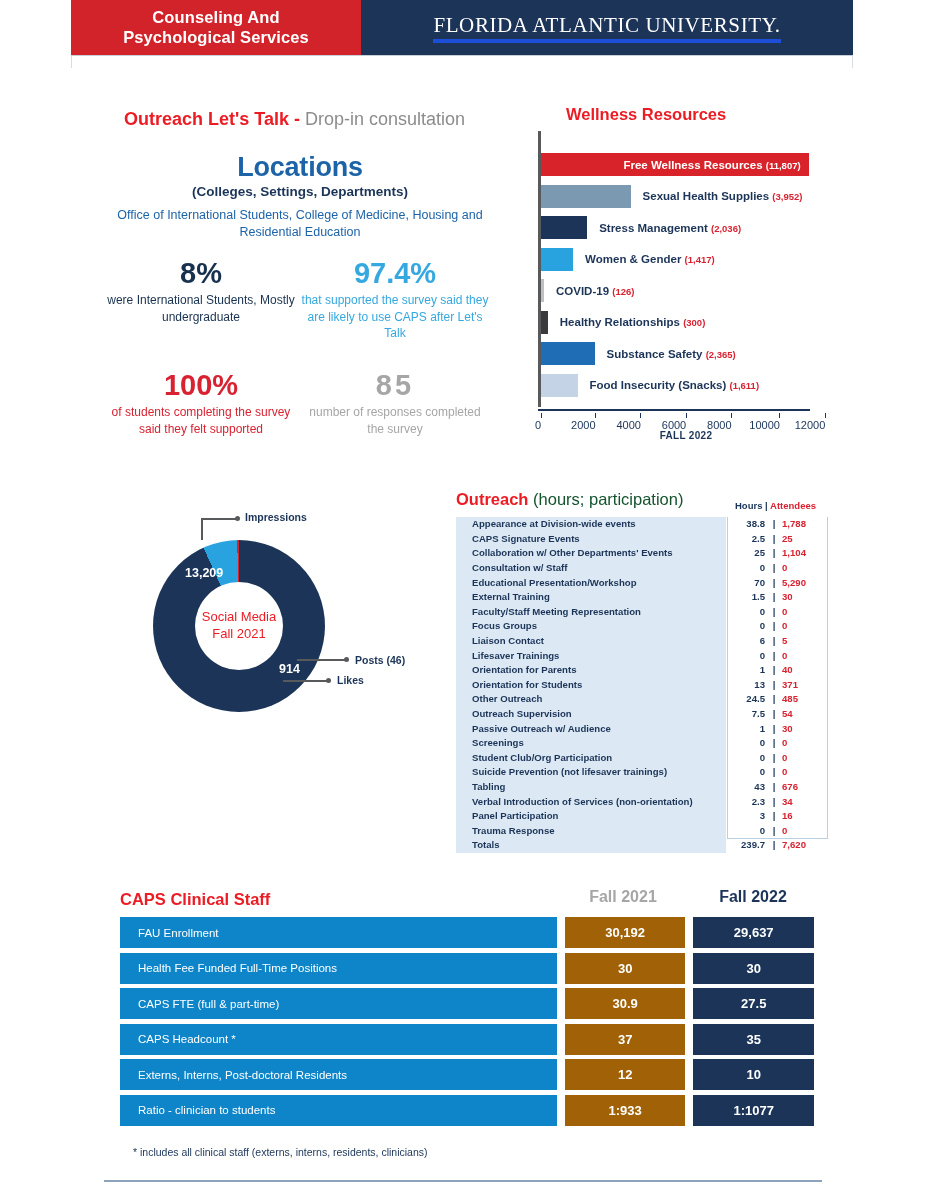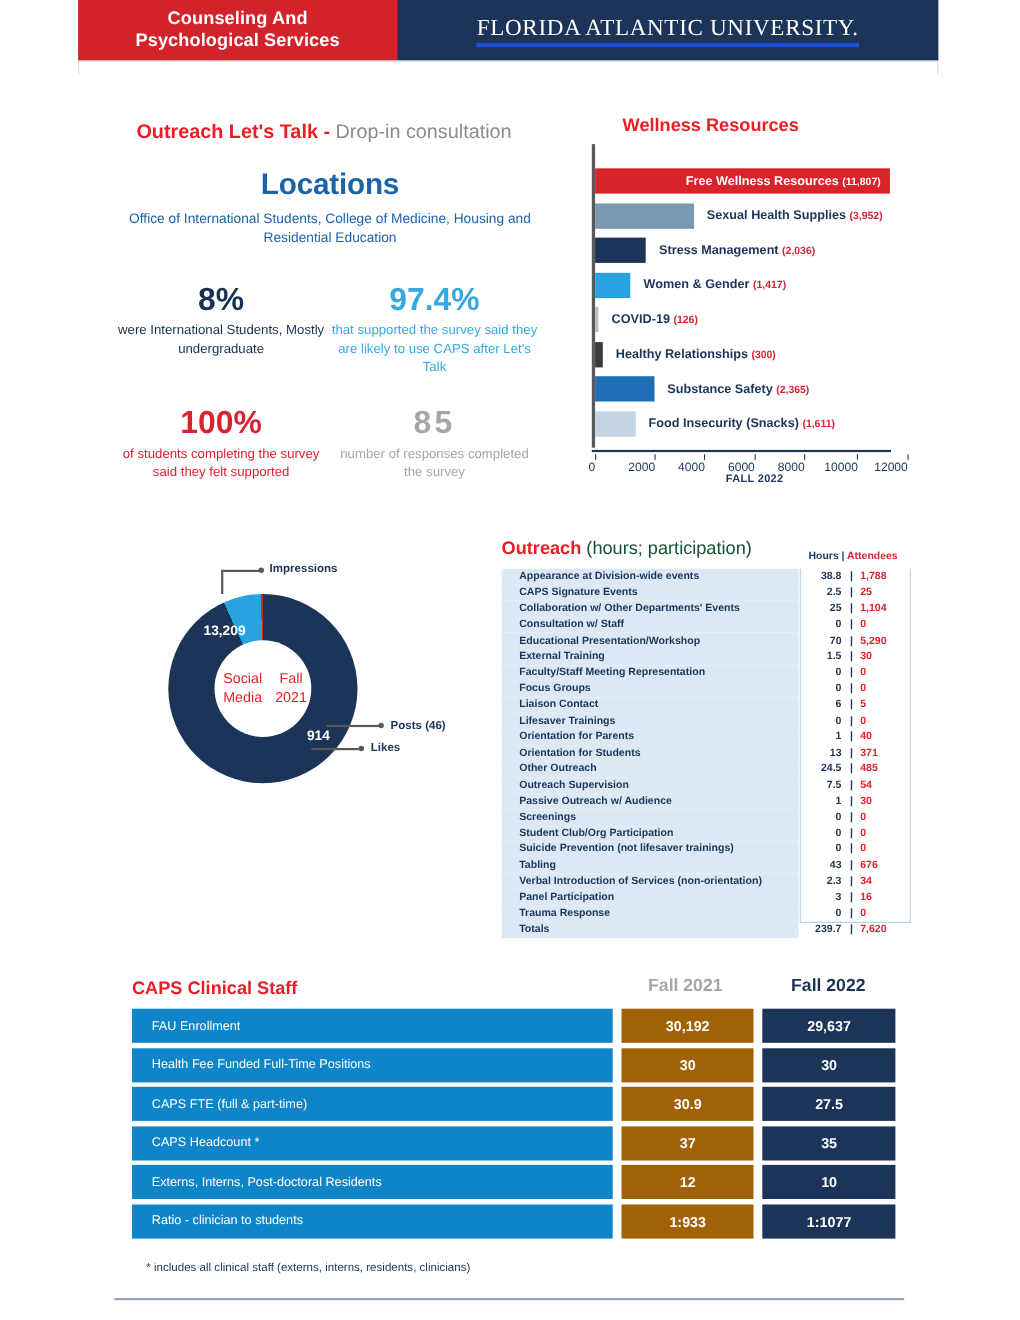--- a/index.html
+++ b/index.html
@@ -60,21 +60,21 @@
   .tick i { display: block; width: 1px; height: 5px; background: #1b3458; margin: 0 auto; }
   .tick span { display: block; font-size: 11px; color: #1b3458; transform: translateX(-50%); margin-top: 1px; white-space: nowrap; }
   .chart-foot { position: absolute; left: 538px; top: 430px; width: 296px; text-align: center;
                 font-size: 10px; font-weight: bold; color: #1b3458; letter-spacing: .3px; }
 
   
   .donut-wrap { position: absolute; left: 115px; top: 506px; width: 330px; height: 250px; }
   .donut { position: absolute; left: 38px; top: 34px; width: 172px; height: 172px; border-radius: 50%; }
   .donut-hole { position: absolute; left: 80px; top: 76px; width: 88px; height: 88px; border-radius: 50%; background: #fff; }
   .donut-center { position: absolute; left: 80px; top: 76px; width: 88px; height: 88px;
-                  display: flex; flex-direction: row; align-items: center; justify-content: center;
+                  display: flex; flex-direction: column; align-items: center; justify-content: center;
                   color: #ec1c24; font-size: 13px; line-height: 1.3; text-align: center; }
   .donut-val-imp { position: absolute; left: 70px; top: 60px; color: #fff; font-size: 12.5px; font-weight: bold; }
   .donut-val-likes { position: absolute; left: 164px; top: 156px; color: #fff; font-size: 12.5px; font-weight: bold; }
   .callout { position: absolute; font-size: 10.5px; font-weight: bold; color: #1b3458; white-space: nowrap; }
   .co-imp { left: 130px; top: 5px; }
   .co-posts { left: 240px; top: 148px; }
   .co-likes { left: 222px; top: 168px; }
   .lead { position: absolute; background: #58595b; }
 
   
@@ -123,20 +123,21 @@
   </div>
 </div>
 <div class="hdr-rule"></div>
 
 <div class="lets-talk-title">
   <span>Outreach Let's Talk - </span><span class="sub">Drop-in consultation</span>
 </div>
 
 <div class="locations">
   <h2>Locations</h2>
+  <h3>(Colleges, Settings, Departments)</h3>
   <p>Office of International Students, College of Medicine, Housing and Residential Education</p>
 </div>
 
 <div class="stat-grid">
   <div class="stat s1">
     <div class="big">8%</div>
     <div class="cap">were International Students, Mostly undergraduate</div>
   </div>
   <div class="stat s2">
     <div class="big">97.4%</div>

